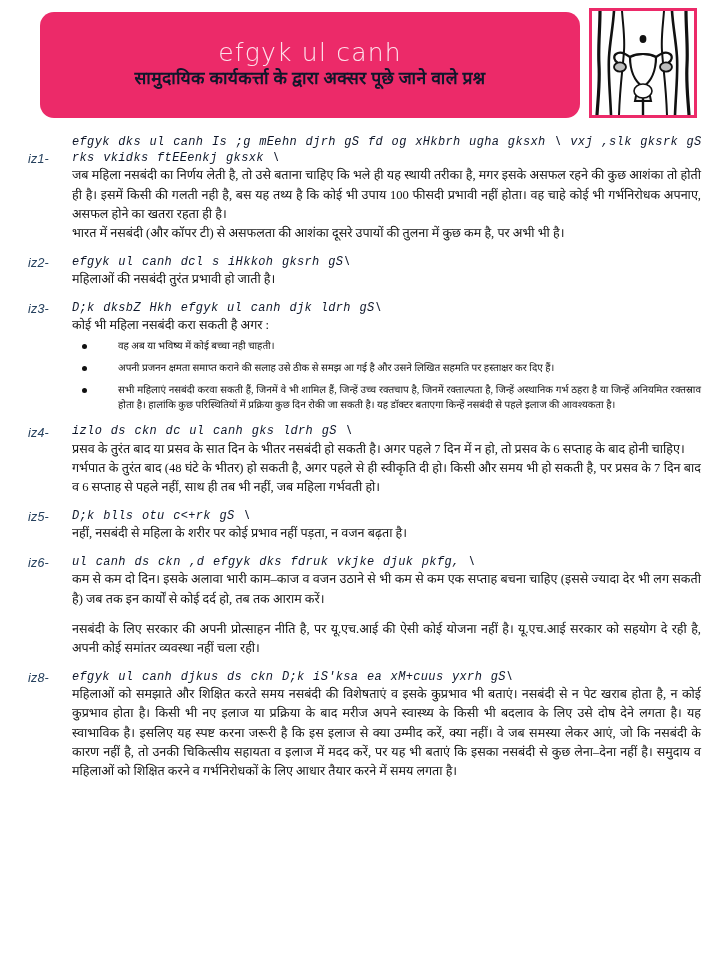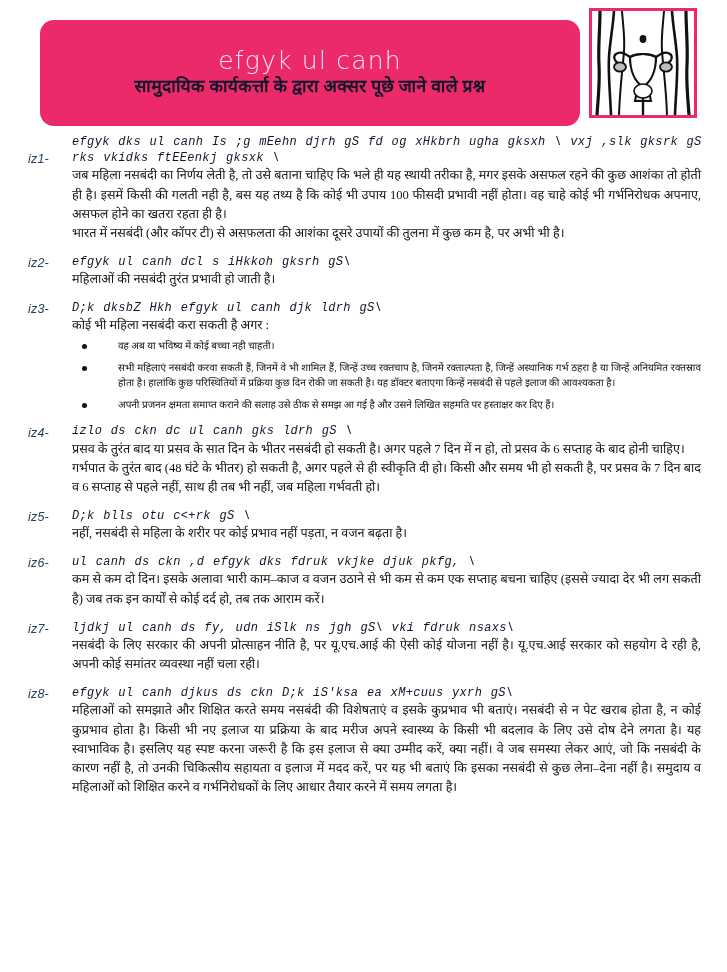--- a/index.html
+++ b/index.html
@@ -16,21 +16,21 @@
   }
 
   
   .header-wrap {
     position: relative;
     margin: 8px 30px 0 40px;
     height: 112px;
   }
   .banner {
     position: absolute;
-    left: 0; top: 12px;
+    left: 0; top: 4px;
     width: 540px;
     height: 106px;
     background: #ec2a69;
     border-radius: 14px;
     overflow: hidden;
   }
   .banner-inner {
     position: absolute;
     left: 0; right: 0;
     top: 28px;
@@ -199,22 +199,22 @@
     <div class="qa-block">
       <div class="q-row">
         <div class="q-num">iz3-</div>
         <div class="q-legacy">D;k dksbZ Hkh efgyk ul canh djk ldrh gS\</div>
       </div>
       <div class="answer">
         <p>कोई भी महिला नसबंदी करा सकती है अगर :</p>
       </div>
       <ul class="bullets">
         <li><span class="bullet-dot"></span><span>वह अब या भविष्य में कोई बच्चा नही चाहती।</span></li>
+        <li><span class="bullet-dot"></span><span>अपनी प्रजनन क्षमता समाप्त कराने की सलाह उसे ठीक से समझ आ गई है और उसने लिखित सहमति पर हस्ताक्षर कर दिए हैं।</span></li>
         <li><span class="bullet-dot"></span><span>सभी महिलाएं नसबंदी करवा सकती हैं, जिनमें वे भी शामिल हैं, जिन्हें उच्च रक्तचाप है, जिनमें रक्ताल्पता है, जिन्हें अस्थानिक गर्भ ठहरा है या जिन्हें अनियमित रक्तस्राव होता है। हालांकि कुछ परिस्थितियों में प्रक्रिया कुछ दिन रोकी जा सकती है। यह डॉक्टर बताएगा किन्हें नसबंदी से पहले इलाज की आवश्यकता है।</span></li>
-        <li><span class="bullet-dot"></span><span>अपनी प्रजनन क्षमता समाप्त कराने की सलाह उसे ठीक से समझ आ गई है और उसने लिखित सहमति पर हस्ताक्षर कर दिए हैं।</span></li>
       </ul>
     </div>
     <div class="qa-block">
       <div class="q-row">
         <div class="q-num">iz4-</div>
         <div class="q-legacy">izlo ds ckn dc ul canh gks ldrh gS \</div>
       </div>
       <div class="answer">
         <p>प्रसव के तुरंत बाद या प्रसव के सात दिन के भीतर नसबंदी हो सकती है। अगर पहले 7 दिन में न हो, तो प्रसव के 6 सप्ताह के बाद होनी चाहिए।</p>
         <p>गर्भपात के तुरंत बाद (48 घंटे के भीतर) हो सकती है, अगर पहले से ही स्वीकृति दी हो। किसी और समय भी हो सकती है, पर प्रसव के 7 दिन बाद व 6 सप्ताह से पहले नहीं, साथ ही तब भी नहीं, जब महिला गर्भवती हो।</p>
@@ -232,24 +232,20 @@
     <div class="qa-block">
       <div class="q-row">
         <div class="q-num">iz6-</div>
         <div class="q-legacy">ul canh ds ckn ,d efgyk dks fdruk vkjke djuk pkfg, \</div>
       </div>
       <div class="answer">
         <p>कम से कम दो दिन। इसके अलावा भारी काम–काज व वजन उठाने से भी कम से कम एक सप्ताह बचना चाहिए (इससे ज्यादा देर भी लग सकती है) जब तक इन कार्यों से कोई दर्द हो, तब तक आराम करें।</p>
       </div>
     </div>
     <div class="qa-block">
-      <div class="q-row">
-        <div class="q-num">iz7-</div>
-        <div class="q-legacy">ljdkj ul canh ds fy, udn iSlk ns jgh gS\ vki fdruk nsaxs\</div>
-      </div>
       <div class="answer">
         <p>नसबंदी के लिए सरकार की अपनी प्रोत्साहन नीति है, पर यू.एच.आई की ऐसी कोई योजना नहीं है। यू.एच.आई सरकार को सहयोग दे रही है, अपनी कोई समांतर व्यवस्था नहीं चला रही।</p>
       </div>
     </div>
     <div class="qa-block">
       <div class="q-row">
         <div class="q-num">iz8-</div>
         <div class="q-legacy">efgyk ul canh djkus ds ckn D;k iS'ksa ea xM+cuus yxrh gS\</div>
       </div>
       <div class="answer">

